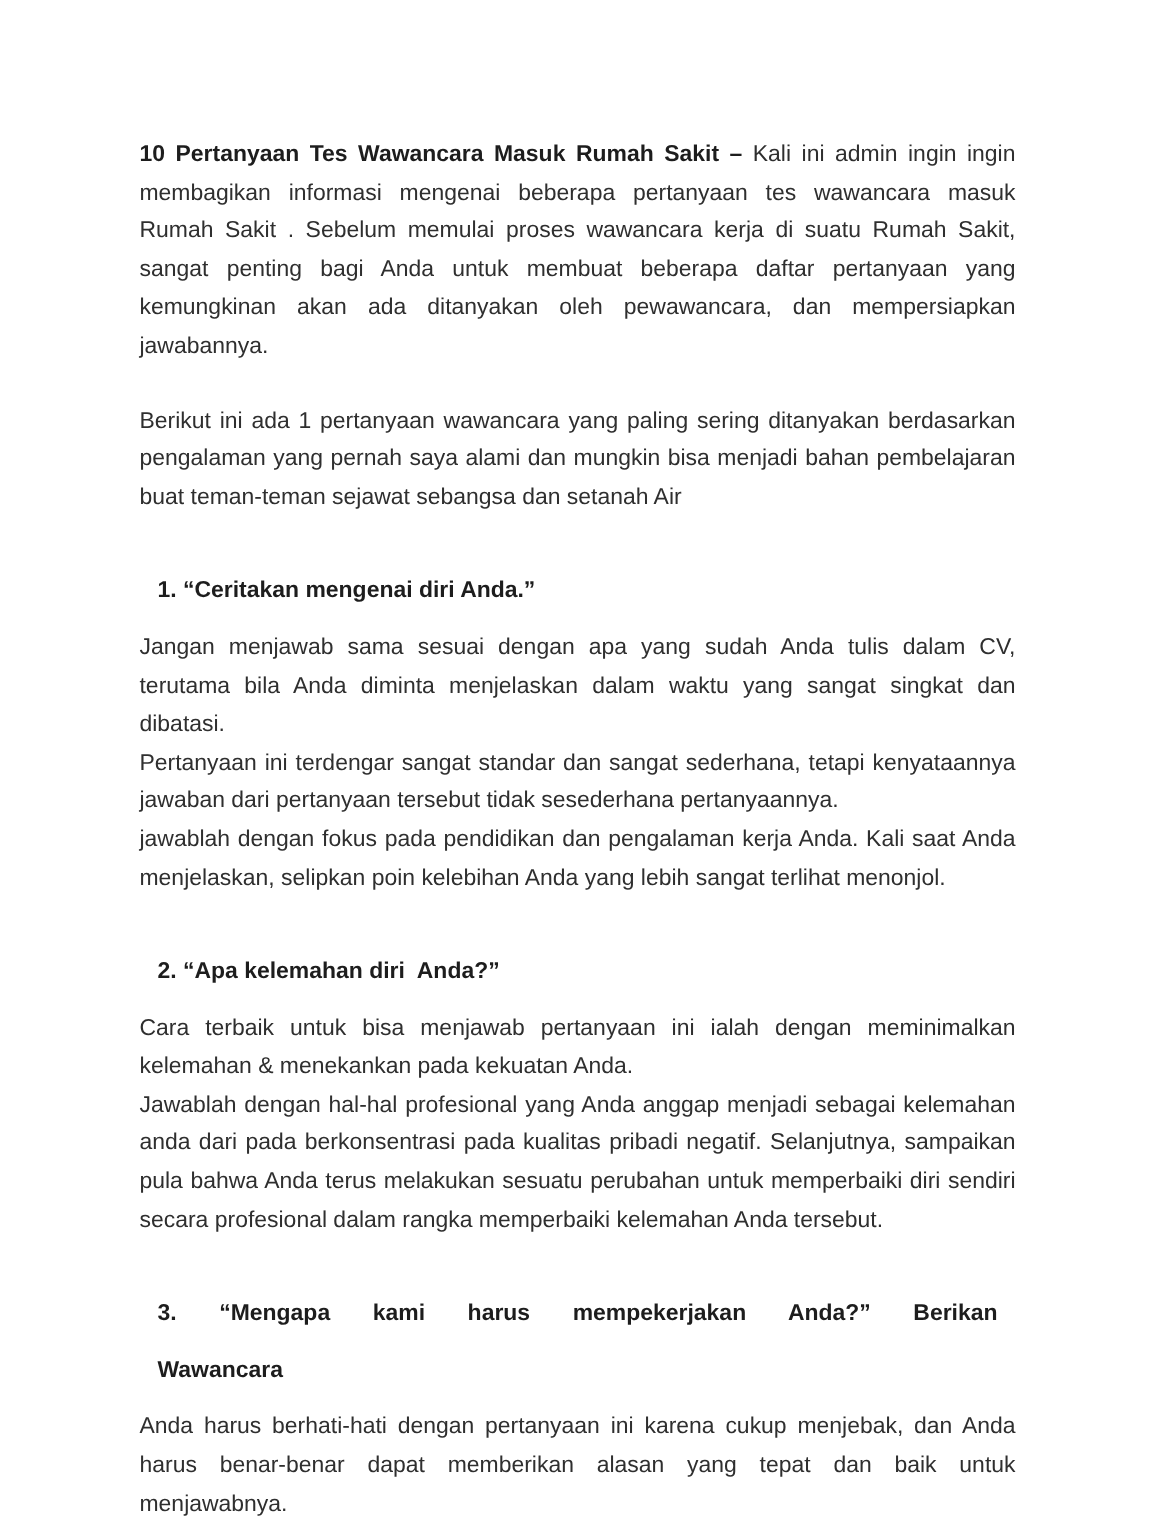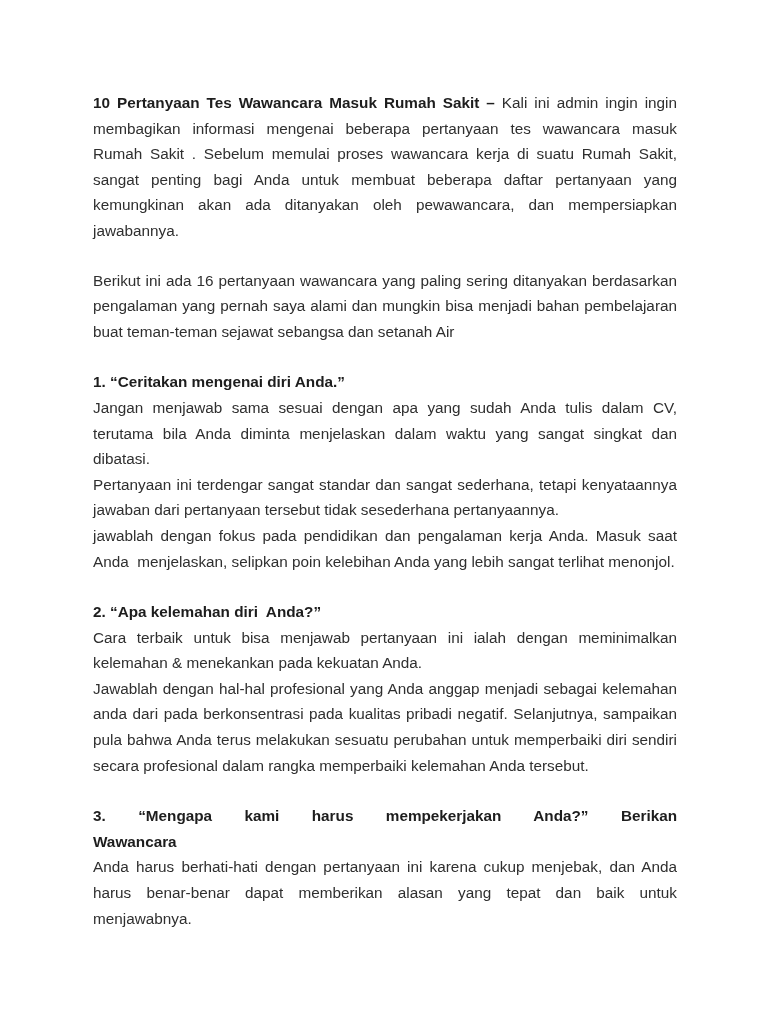--- a/index.html
+++ b/index.html
@@ -29,21 +29,21 @@
     margin: 0;
     font-size: 15.3px;
     line-height: 25.6px;
     text-align: justify;
     text-justify: inter-word;
     color: #2f2f2f;
     white-space: pre-wrap;
     word-spacing: 0px;
   }
   p.heading {
-    margin: 0;
+    margin: 12px;
     font-size: 15.3px;
     line-height: 25.6px;
     font-weight: bold;
     color: #1d1d1d;
     text-align: justify;
     text-justify: inter-word;
     white-space: pre-wrap;
   }
   p.heading.short {
     text-align: left;
@@ -68,28 +68,28 @@
 <body>
 
 <div class="page">
   <div class="doc-body">
 
     <p class="para"><span class="lead-bold">10 Pertanyaan Tes Wawancara Masuk Rumah Sakit –</span><span> Kali ini admin ingin ingin membagikan informasi mengenai beberapa pertanyaan tes wawancara masuk Rumah Sakit . Sebelum memulai proses wawancara kerja di suatu Rumah Sakit, sangat penting bagi Anda untuk membuat beberapa daftar pertanyaan yang kemungkinan akan ada ditanyakan oleh pewawancara, dan mempersiapkan jawabannya.</span></p>
 
     <div class="gap-para"></div>
 
 
-    <p class="para">Berikut ini ada 16 pertanyaan wawancara yang paling sering ditanyakan berdasarkan pengalaman yang pernah saya alami dan mungkin bisa menjadi bahan pembelajaran buat teman-teman sejawat sebangsa dan setanah Air</p>
+    <p class="para">Berikut ini ada 1 pertanyaan wawancara yang paling sering ditanyakan berdasarkan pengalaman yang pernah saya alami dan mungkin bisa menjadi bahan pembelajaran buat teman-teman sejawat sebangsa dan setanah Air</p>
 
     <div class="gap-section"></div>
 
     <p class="heading short">1. “Ceritakan mengenai diri Anda.”</p>
     <p class="para">Jangan menjawab sama sesuai dengan apa yang sudah Anda tulis dalam CV, terutama bila Anda diminta menjelaskan dalam waktu yang sangat singkat dan dibatasi.</p>
     <p class="para">Pertanyaan ini terdengar sangat standar dan sangat sederhana, tetapi kenyataannya jawaban dari pertanyaan tersebut tidak sesederhana pertanyaannya.</p>
-    <p class="para">jawablah dengan fokus pada pendidikan dan pengalaman kerja Anda. Masuk saat Anda  menjelaskan, selipkan poin kelebihan Anda yang lebih sangat terlihat menonjol.</p>
+    <p class="para">jawablah dengan fokus pada pendidikan dan pengalaman kerja Anda. Kali saat Anda  menjelaskan, selipkan poin kelebihan Anda yang lebih sangat terlihat menonjol.</p>
 
     <div class="gap-section"></div>
 
     <p class="heading short">2. “Apa kelemahan diri  Anda?”</p>
     <p class="para">Cara terbaik untuk bisa menjawab pertanyaan ini ialah dengan meminimalkan kelemahan &amp; menekankan pada kekuatan Anda.</p>
     <p class="para">Jawablah dengan hal-hal profesional yang Anda anggap menjadi sebagai kelemahan anda dari pada berkonsentrasi pada kualitas pribadi negatif. Selanjutnya, sampaikan pula bahwa Anda terus melakukan sesuatu perubahan untuk memperbaiki diri sendiri secara profesional dalam rangka memperbaiki kelemahan Anda tersebut.</p>
 
     <div class="gap-section"></div>
 
     <p class="heading justify-all">3.  “Mengapa  kami  harus  mempekerjakan  Anda?”  Berikan</p>

